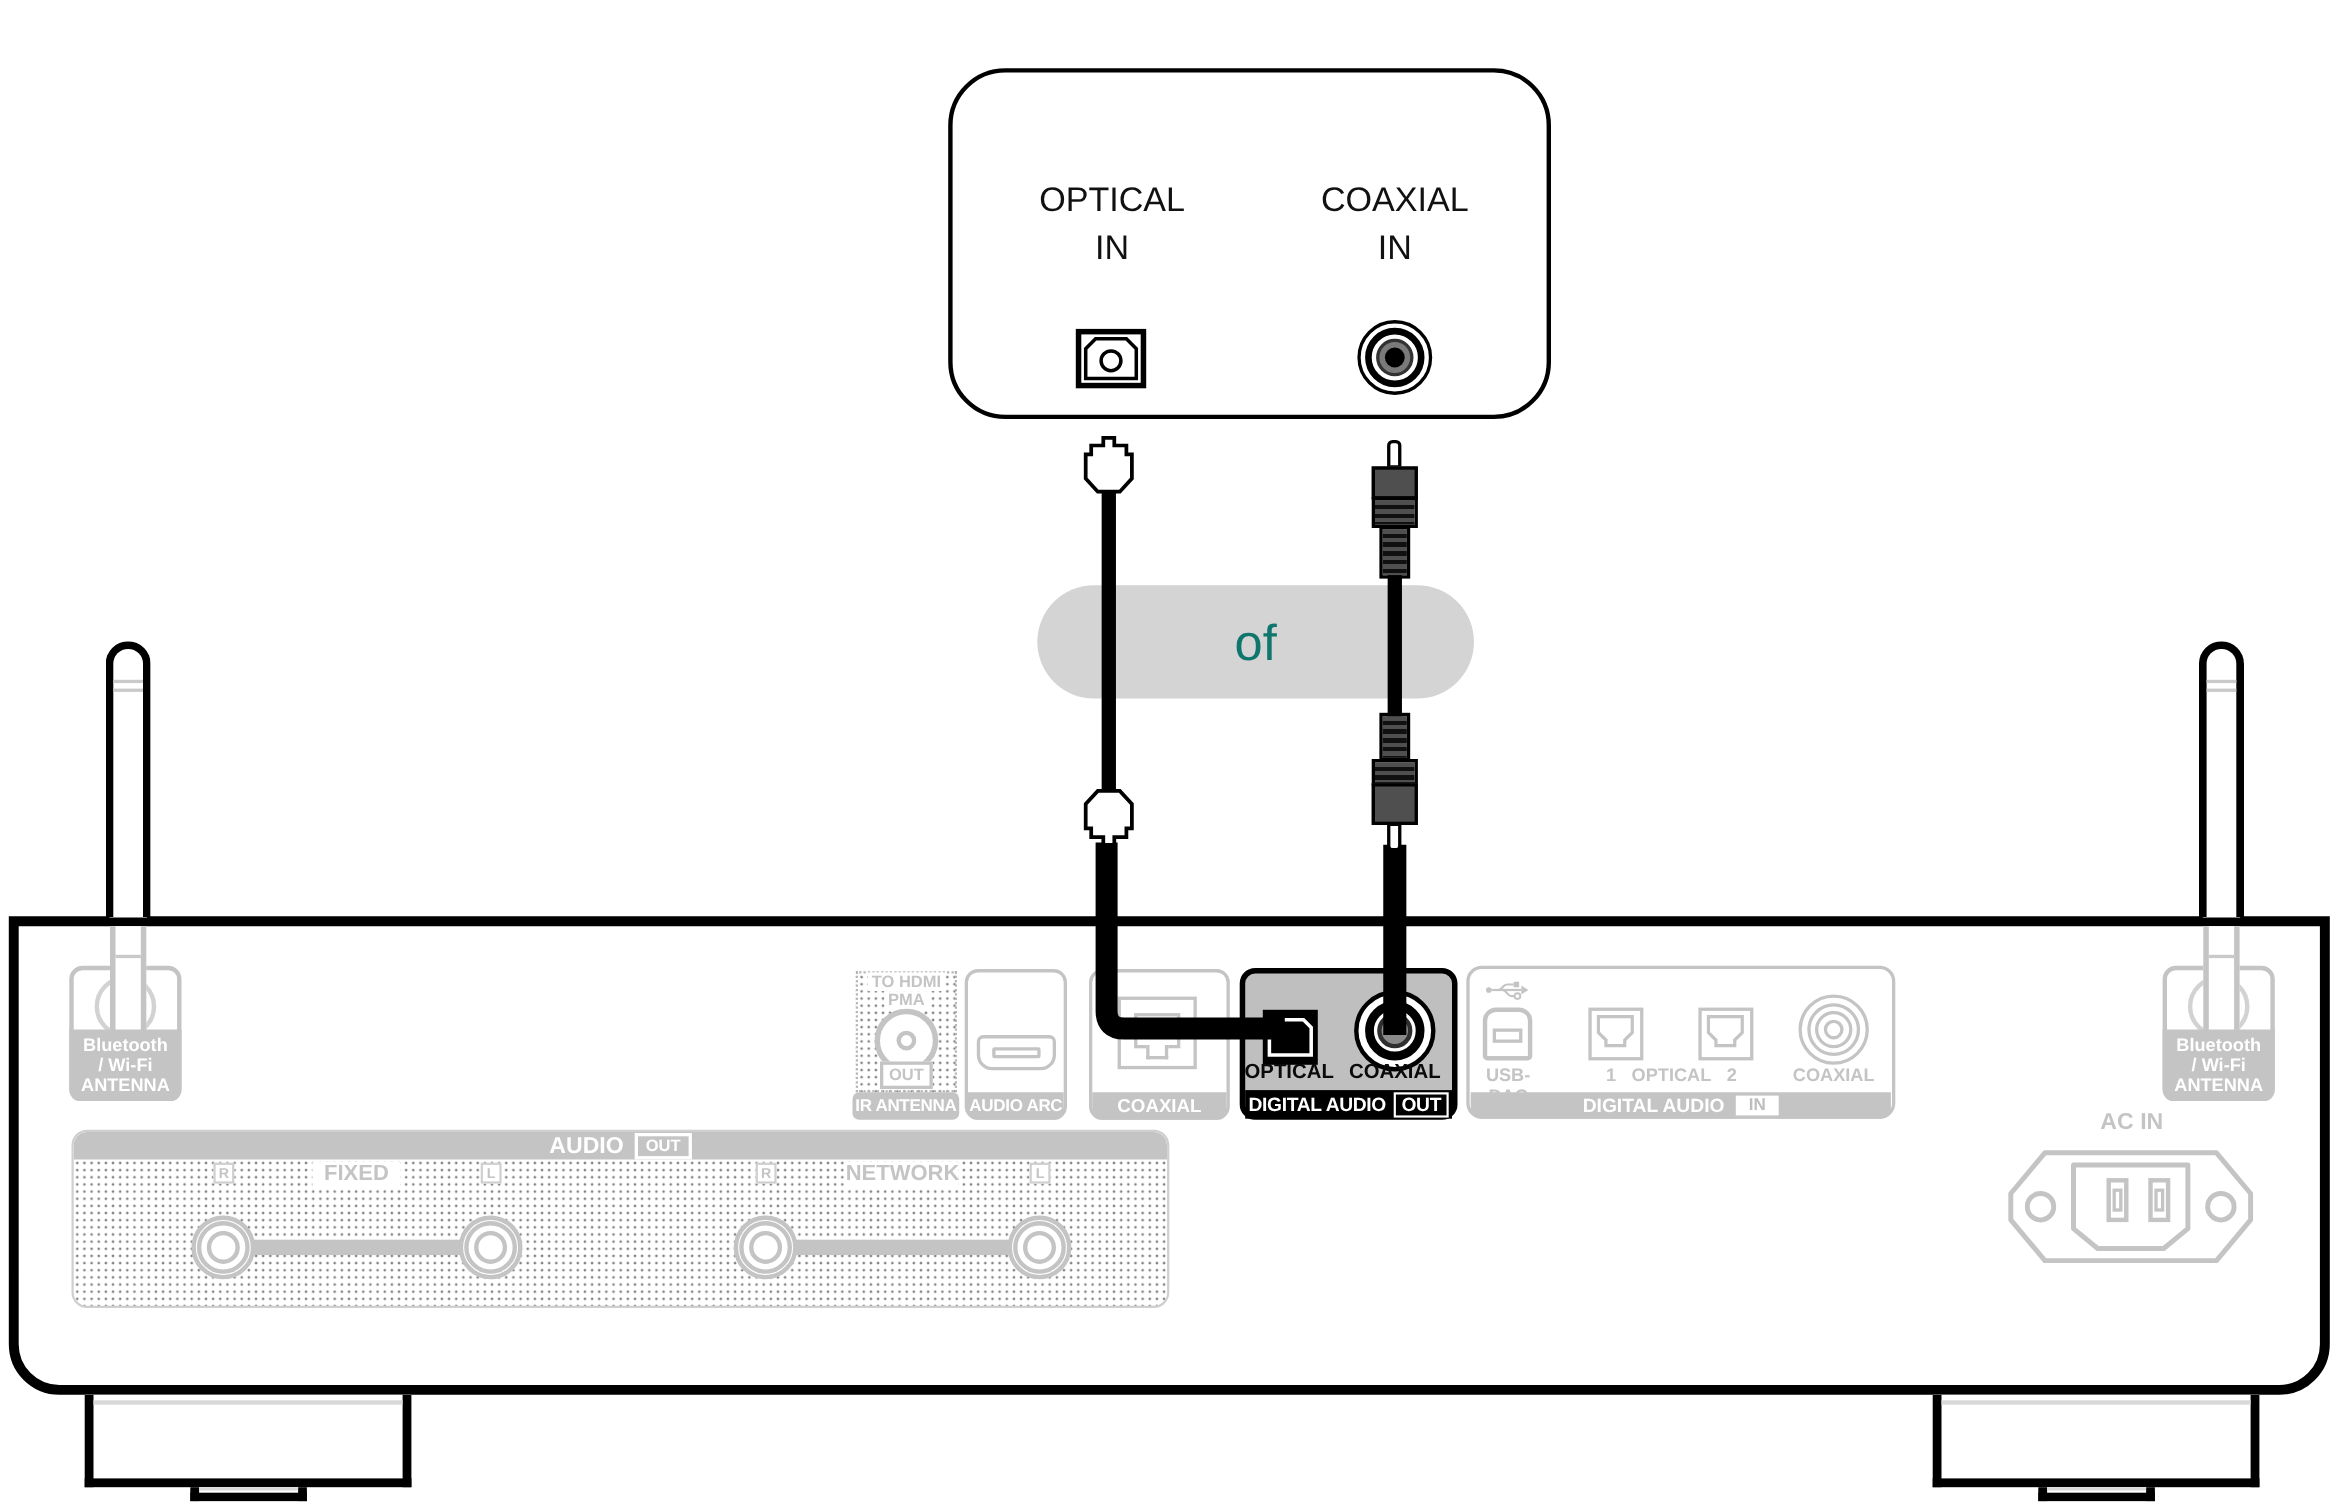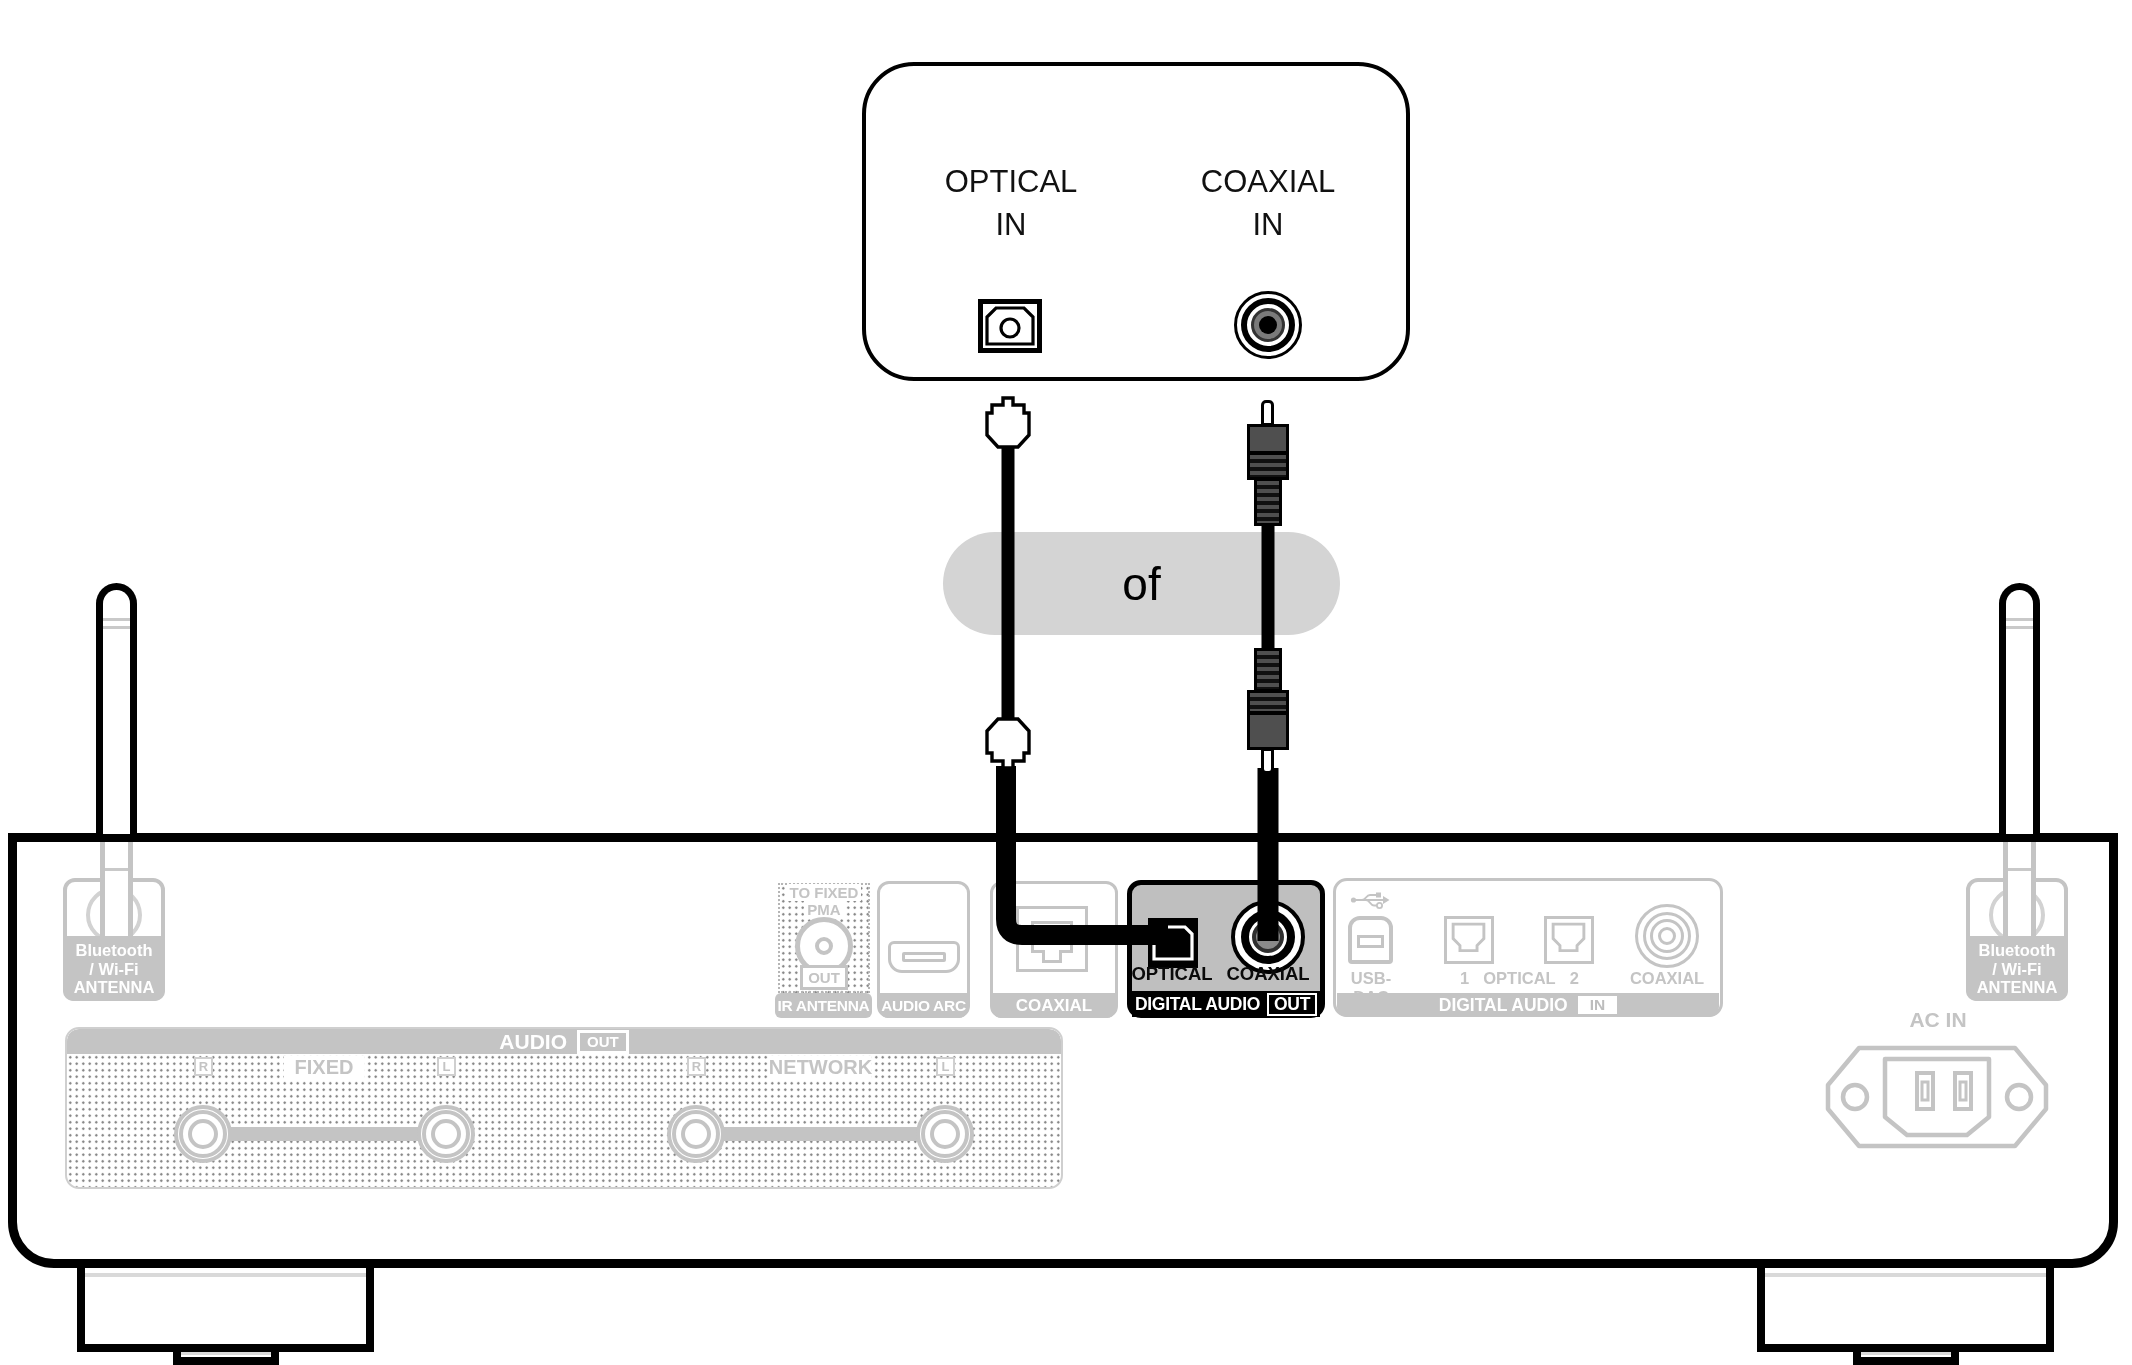--- a/index.html
+++ b/index.html
@@ -11,21 +11,21 @@
   .amp-box{left:862px;top:62px;width:548px;height:319px;border:4px solid #000;border-radius:52px;z-index:1;}
   .amp-title{left:884px;top:2px;width:500px;text-align:center;font-size:43px;line-height:48px;color:#111;z-index:3;}
   .amp-title span{display:inline-block;background:#fff;padding:0 14px;}
   .amp-label{top:160px;width:200px;text-align:center;font-size:31px;line-height:43px;color:#111;z-index:2;}
   
   .amp-opt{left:978px;top:299px;width:64px;height:54px;border:5px solid #000;background:#fff;z-index:2;}
   
   .ring{border-radius:50%;}
   
   .or-pill{left:943px;top:532px;width:397px;height:103px;border-radius:52px;background:#d4d4d4;
-           font-size:46px;color:#000000;z-index:1;}
+           font-size:46px;color:#0f766e;z-index:1;}
   
   .panel{left:8px;top:833px;width:2110px;height:435px;border:9px solid #000;border-radius:0 0 46px 46px;background:#fff;z-index:1;}
   .foot{border:8px solid #000;border-top:none;background:#fff;z-index:1;}
   .foot-line{background:#d9d9d9;height:4px;width:100%;}
   
   .ant-shaft{width:41px;height:251px;border:7px solid #000;border-bottom:none;border-radius:21px 21px 0 0;background:#fff;z-index:2;}
   .ant-joint{height:3px;background:#c9c9c9;z-index:3;}
   .ant-gray{width:33px;height:97px;border-left:5px solid #c4c4c4;border-right:5px solid #c4c4c4;background:#fff;z-index:4;}
   .ant-box{width:102px;height:123px;border:4.5px solid #c4c4c4;border-radius:12px;background:#fff;z-index:2;}
   .ant-circle{width:56px;height:56px;border:4px solid #d2d2d2;border-radius:50%;z-index:3;}
@@ -126,21 +126,21 @@
   <div class="abs ant-gray" style="left:2003px;top:842px;"></div>
   <div class="abs ant-joint" style="left:2008px;top:868px;width:23px;z-index:5;"></div>
   <div class="abs ant-fill" style="left:1966px;top:936px;">
     <div>Bluetooth</div>
     <div>/ Wi-Fi</div>
     <div>ANTENNA</div>
   </div>
 
   <div class="abs dots" style="left:778px;top:883px;width:92px;height:110px;border:2px dotted #b5b5b5;z-index:2;"></div>
   <div class="abs gtxt" style="left:778px;top:884px;width:92px;text-align:center;font-size:15px;line-height:17px;z-index:3;">
-    <span class="halo">TO FIXED</span><br>
+    <span class="halo">TO HDMI</span><br>
     <span class="halo">PMA</span>
   </div>
   <div class="abs ring" style="left:795px;top:917px;width:58px;height:58px;border:5.5px solid #c4c4c4;background:#fff;z-index:3;"></div>
   <div class="abs ring" style="left:815px;top:937px;width:18px;height:18px;border:4.5px solid #c4c4c4;background:#fff;z-index:3;"></div>
   <div class="abs ctr gtxt" style="left:800px;top:965px;width:48px;height:25px;border:3.5px solid #c4c4c4;background:#fff;font-size:15px;z-index:3;">
       <span>OUT</span>
     </div>
   <div class="abs ctr fade-bar" style="left:775px;top:993px;width:97px;height:25px;border-radius:6px;font-size:15.5px;letter-spacing:-0.3px;">
       <span>IR ANTENNA</span>
     </div>

